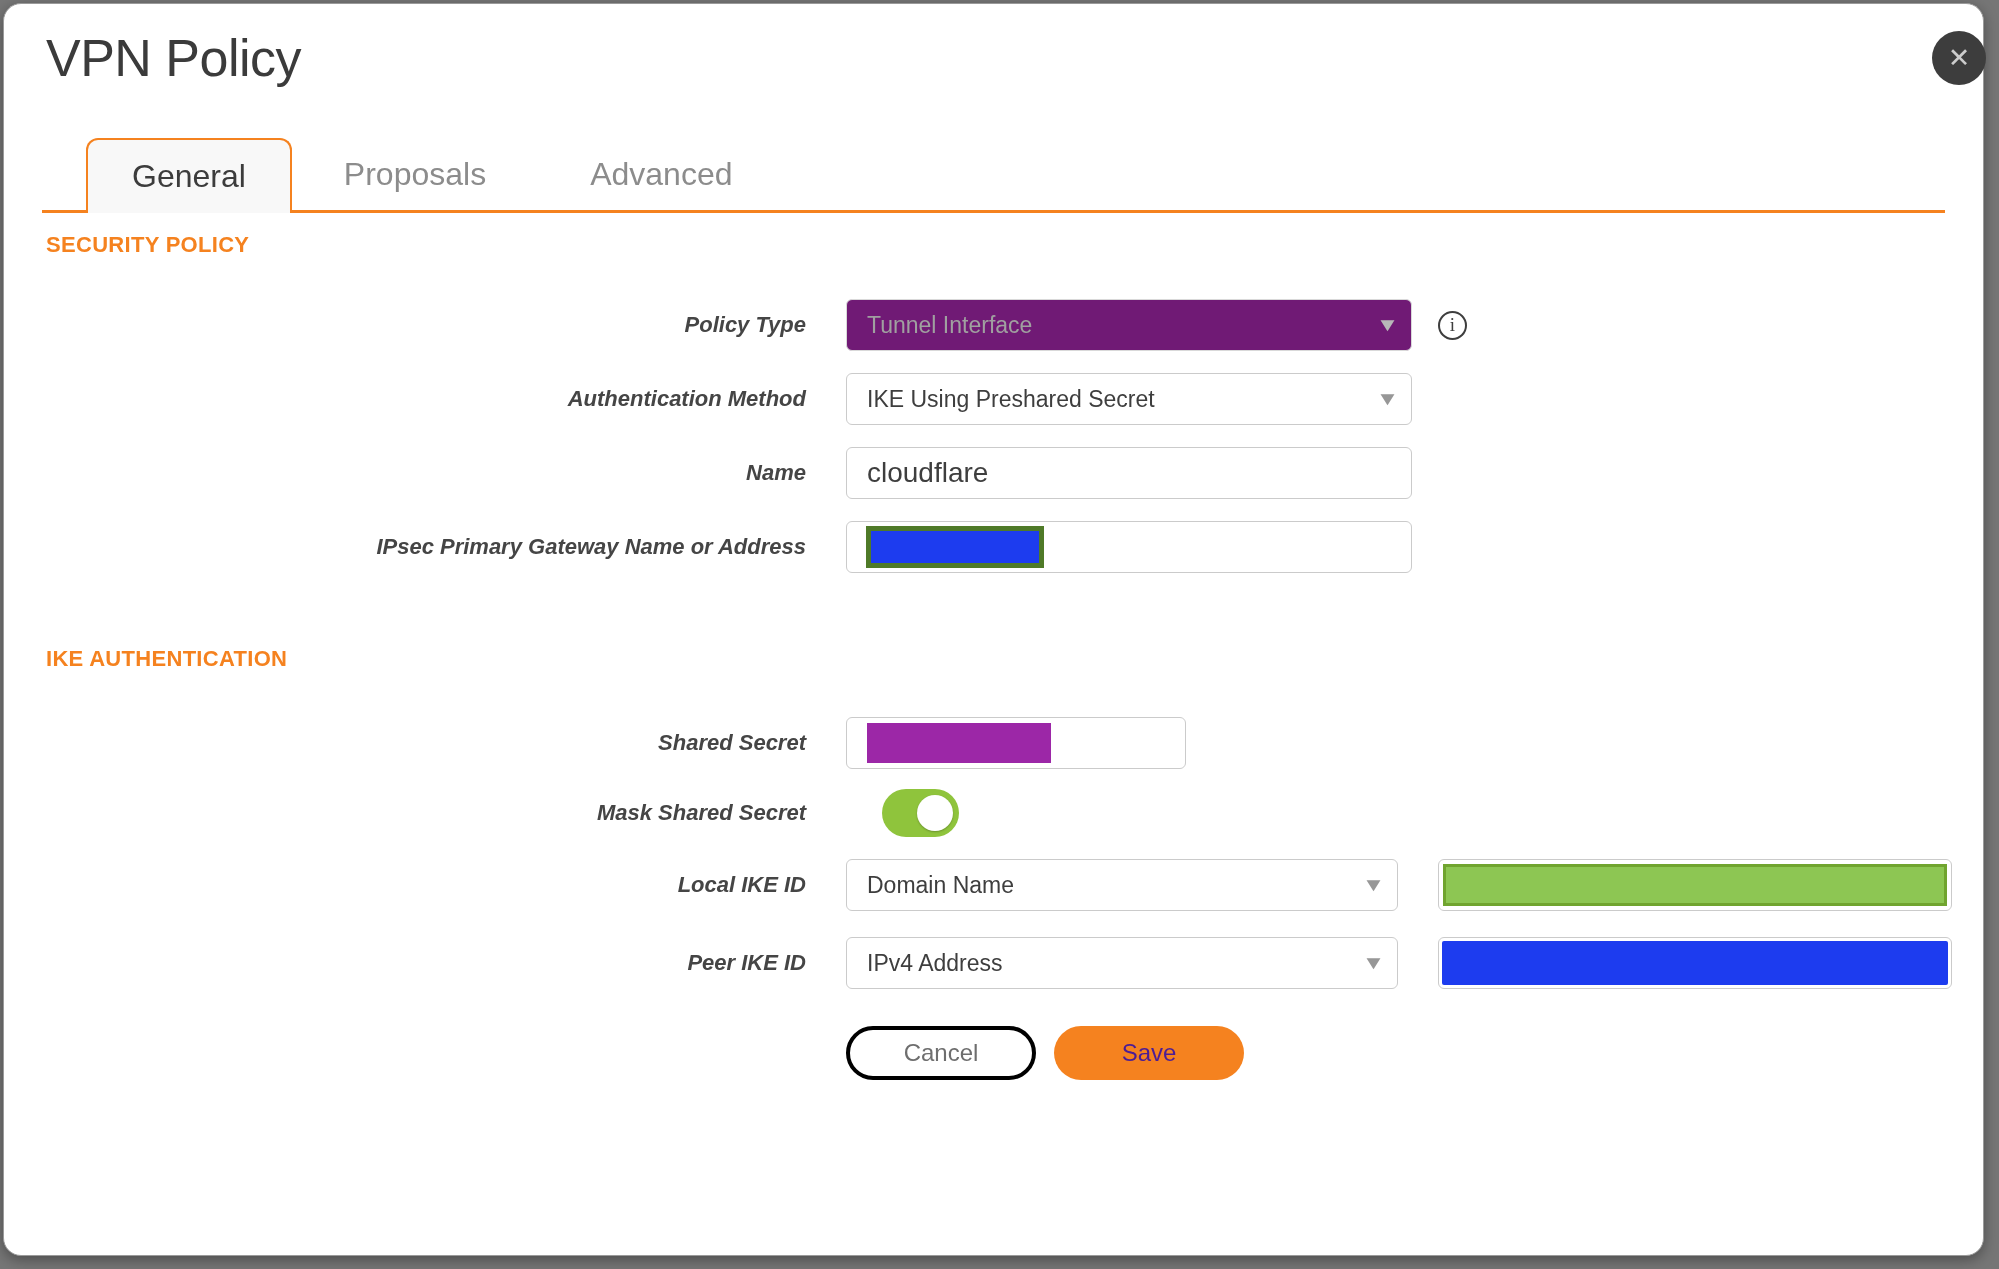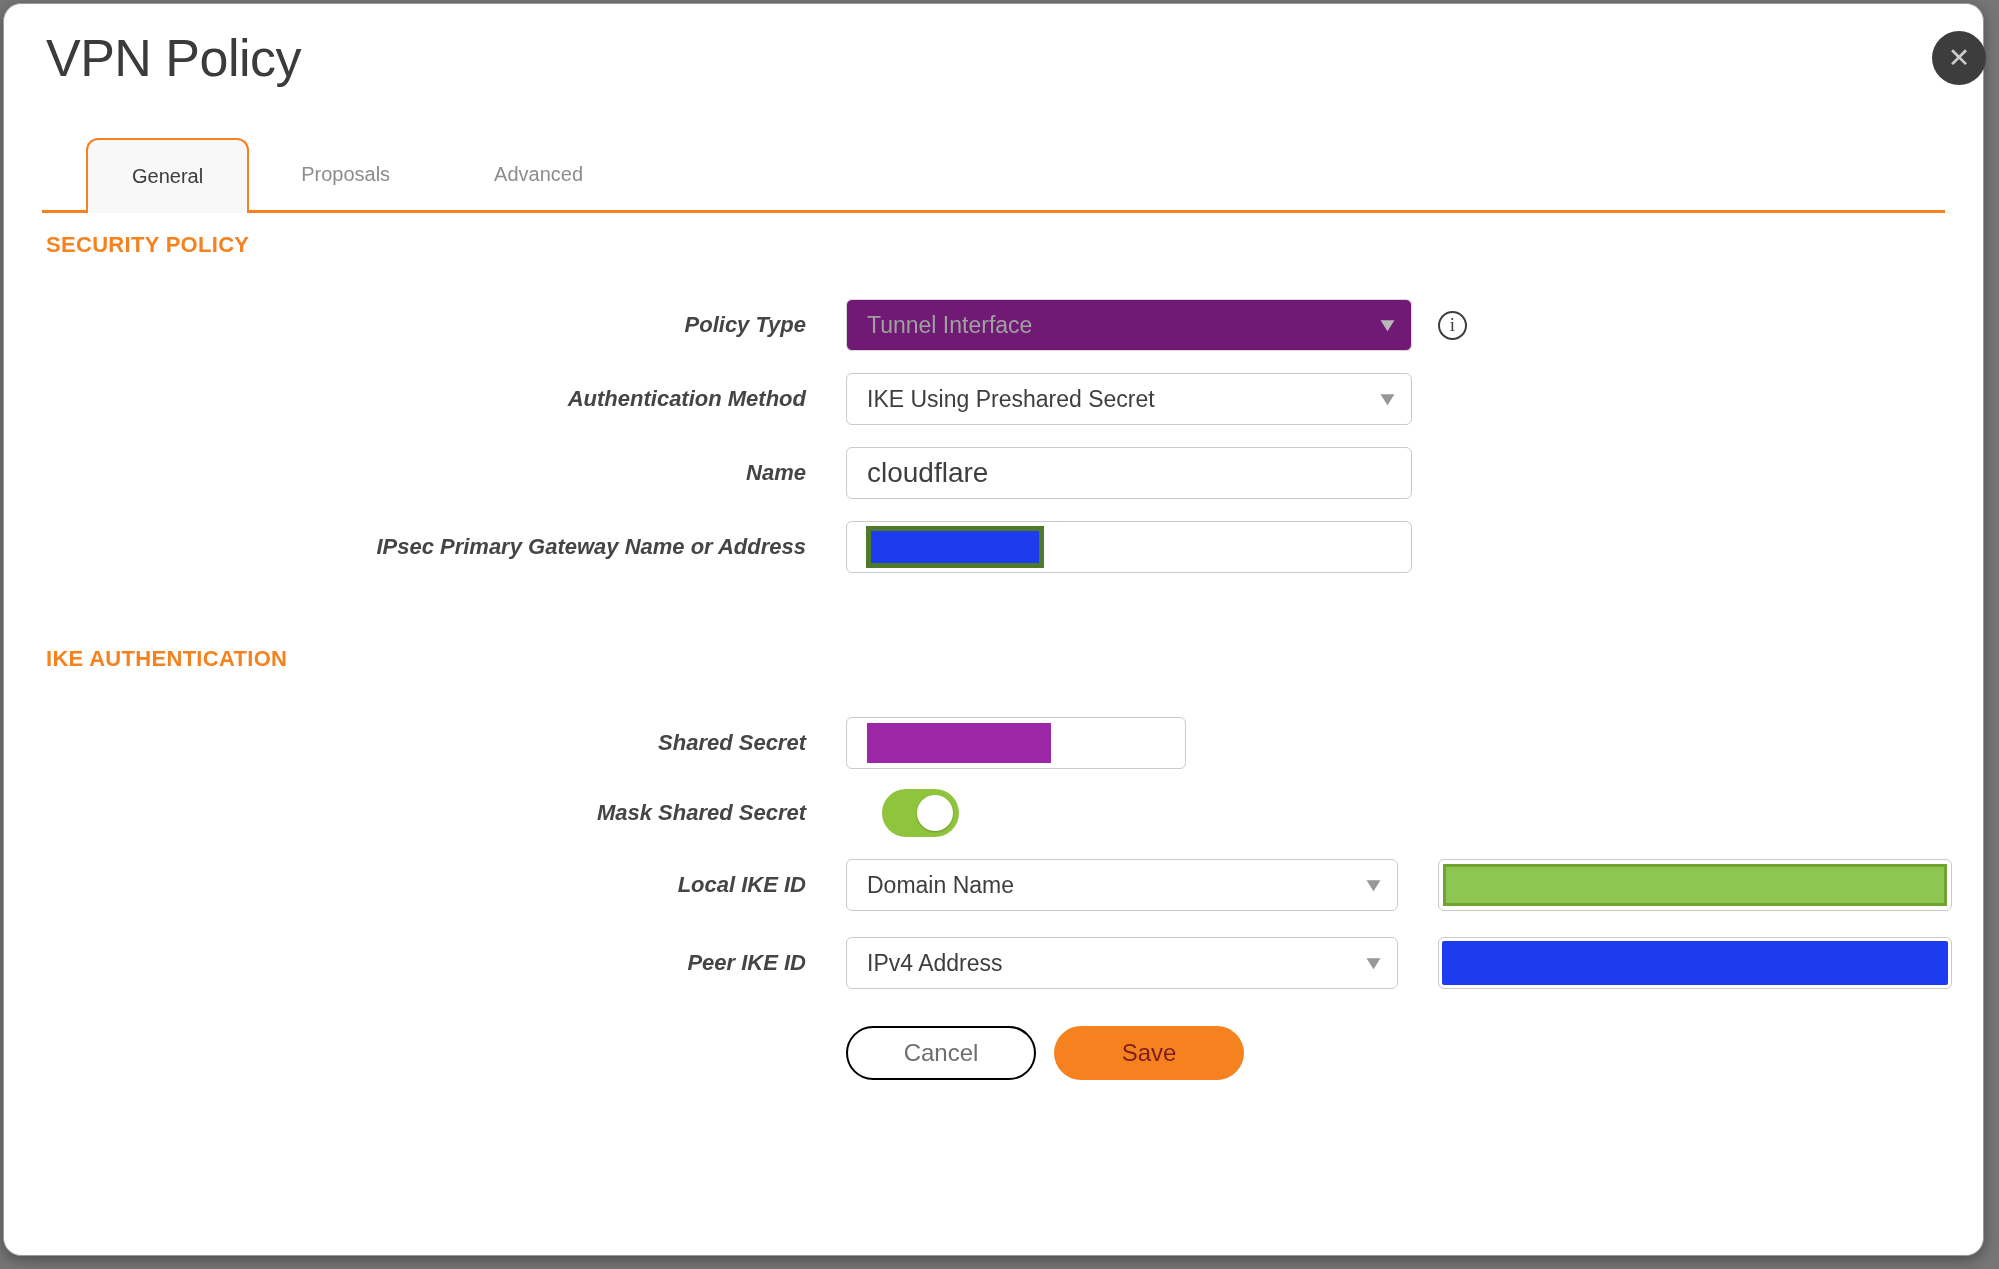--- a/index.html
+++ b/index.html
@@ -27,21 +27,21 @@
     color:#3B3B3B; letter-spacing:-0.5px; line-height:1.1;
   }
   
   .tab-bar {
     margin:54px 38px 0 38px; height:72px;
     display:flex; align-items:flex-end; padding-left:44px;
     border-bottom:3px solid #F5821F;
   }
   .tab {
     height:72px; display:flex; align-items:center; padding:0 52px;
-    font-size:20px; color:#8C8C8C; cursor:pointer;
+    font-size:32px; color:#8C8C8C; cursor:pointer;
   }
   .tab.active {
     border:2px solid #F5821F; border-bottom:none;
     border-radius:12px 12px 0 0; background:#F8F8F8;
     color:#3C3C3C; margin-bottom:-3px; height:75px; padding:0 44px;
   }
   
   .content { padding:0 38px 0 42px; }
   .section-heading {
     margin-top:20px; font-size:22px; font-weight:700;
@@ -100,22 +100,22 @@
   .toggle .knob {
     position:absolute; right:6px; top:6px; width:36px; height:36px;
     border-radius:50%; background:#fff; box-shadow:0 1px 2px rgba(0,0,0,.25);
   }
   
   .actions { margin-top:37px; margin-left:800px; display:flex; gap:18px; }
   .btn {
     height:54px; width:190px; border-radius:27px; font-size:24px;
     display:flex; align-items:center; justify-content:center; cursor:pointer;
   }
-  .btn-cancel { background:#fff; border:2px solid #000000; color:#6E6E6E; }
-  .btn-save   { color:#7f1d1d; font-weight:500; }
+  .btn-cancel { background:#fff; border:4px solid #000000; color:#6E6E6E; }
+  .btn-save   { color:#4c1d95; font-weight:500; }
 </style>
 </head>
 <body>
 
 <div class="dialog">
 
   <h1 class="title">VPN Policy</h1>
 
   <div class="tab-bar">
     <div class="tab active">

